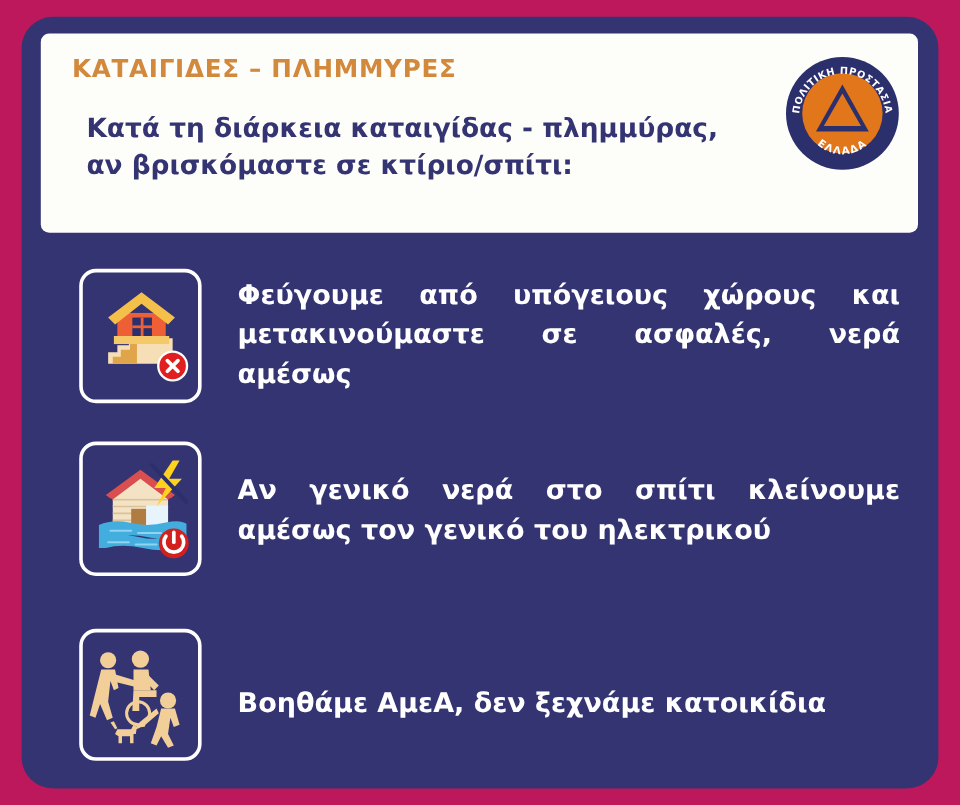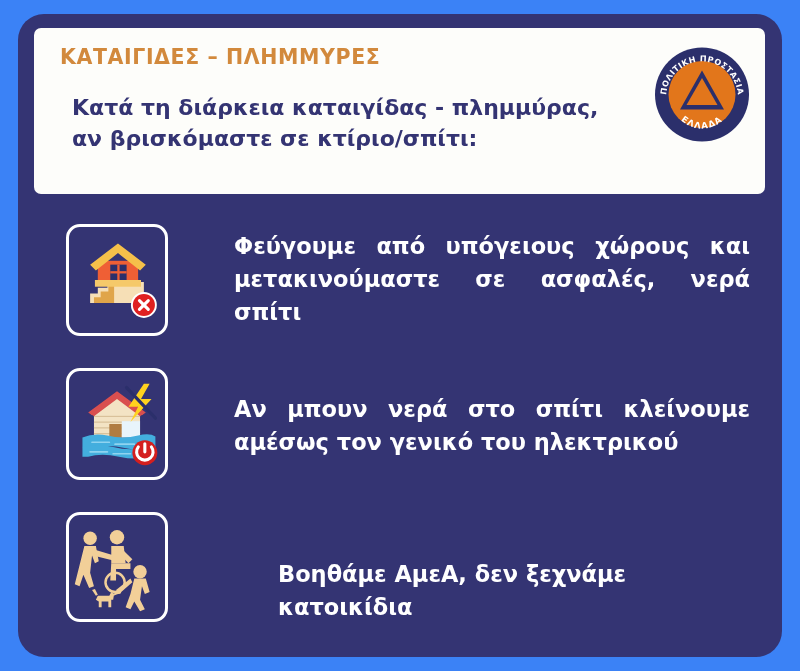--- a/index.html
+++ b/index.html
@@ -10,21 +10,21 @@
     height: 671px;
     background: #ffffff;
     font-family: "DejaVu Sans", "Liberation Sans", sans-serif;
     overflow: hidden;
   }
 
   #infographic {
     position: relative;
     width: 800px;
     height: 671px;
-    background: #3b82f6;
+    background: #be185d;
   }
 
   
   .panel {
     position: absolute;
     left: 18px;
     top: 14px;
     width: 764px;
     height: 643px;
     background: #343473;
@@ -78,21 +78,21 @@
 
   .row {
     position: absolute;
     left: 66px;
     width: 684px;
     display: flex;
     align-items: flex-start;
   }
   .row-1 { top: 224px; }
   .row-2 { top: 368px; }
-  .row-3 { top: 512px; gap: 44px; }
+  .row-3 { top: 524px; }
 
   .icon-tile {
     position: relative;
     flex: 0 0 auto;
     width: 102px;
     height: 112px;
     background: #343473;
     border: 3px solid #ffffff;
     border-radius: 14px;
     overflow: hidden;
@@ -105,21 +105,21 @@
     color: #ffffff;
     font-size: 22.5px;
     font-weight: bold;
     line-height: 1.47;
     text-align: justify;
     margin-left: 30px;
   }
   .row-1 .row-text { padding-top: 6px; }
   .row-2 .row-text { padding-top: 25px; }
   .row-3 .row-text { padding-top: 46px; text-align: left; }
-  .row-text .t-line { display: block; margin-left: 36px; }
+  .row-text .t-line { display: block; }
   .row-text .t-line.just {
     text-align: justify;
     text-align-last: justify;
   }
 </style>
 </head>
 <body>
 
 <div id="infographic">
 
@@ -174,21 +174,21 @@
           <circle cx="78" cy="76" r="11.5" fill="#e02020"></circle>
           <g stroke="#ffffff" stroke-width="3.2" stroke-linecap="round">
             <line x1="73.4" y1="71.4" x2="82.6" y2="80.6"></line>
             <line x1="82.6" y1="71.4" x2="73.4" y2="80.6"></line>
           </g>
         </svg>
       </div>
       <div class="row-text">
         <span class="t-line just">Φεύγουμε από υπόγειους χώρους και</span>
         <span class="t-line just">μετακινούμαστε σε ασφαλές, νερά</span>
-        <span class="t-line">σπίτι</span>
+        <span class="t-line">αμέσως</span>
       </div>
     </div>
 
     <div class="row row-2">
       <div class="icon-tile">
         <svg viewBox="0 0 100 100" xmlns="http://www.w3.org/2000/svg">
 
           <rect x="26" y="36" width="48" height="28" fill="#f3e3c4"></rect>
           <g stroke="#d9c19a" stroke-width="1.4">
             <line x1="26" y1="42" x2="74" y2="42"></line>
@@ -216,21 +216,21 @@
 
           <path d="M78,8 L62,32 L72,32 L64,48 L86,24 L75,24 L84,8 Z" fill="#ffd21e"></path>
           <line x1="60" y1="12" x2="90" y2="44" stroke="#2b2f6b" stroke-width="3.4" stroke-linecap="round"></line>
 
           <circle cx="79" cy="80" r="13" fill="#d41f1f"></circle>
           <path d="M79,70.5 L79,79" stroke="#ffffff" stroke-width="3.2" stroke-linecap="round"></path>
           <path d="M72.2,73.8 A 8.6 8.6 0 1 0 85.8,73.8" fill="none" stroke="#ffffff" stroke-width="3.2" stroke-linecap="round"></path>
         </svg>
       </div>
       <div class="row-text">
-        <span class="t-line just">Αν μπουν νερά στο σπίτι κλείνουμε</span>
+        <span class="t-line just">Αν γενικό νερά στο σπίτι κλείνουμε</span>
         <span class="t-line">αμέσως τον γενικό του ηλεκτρικού</span>
       </div>
     </div>
 
     <div class="row row-3">
       <div class="icon-tile">
         <svg viewBox="0 0 100 100" xmlns="http://www.w3.org/2000/svg">
           <g fill="#f2cf98">
 
             <circle cx="22" cy="20" r="7"></circle>

